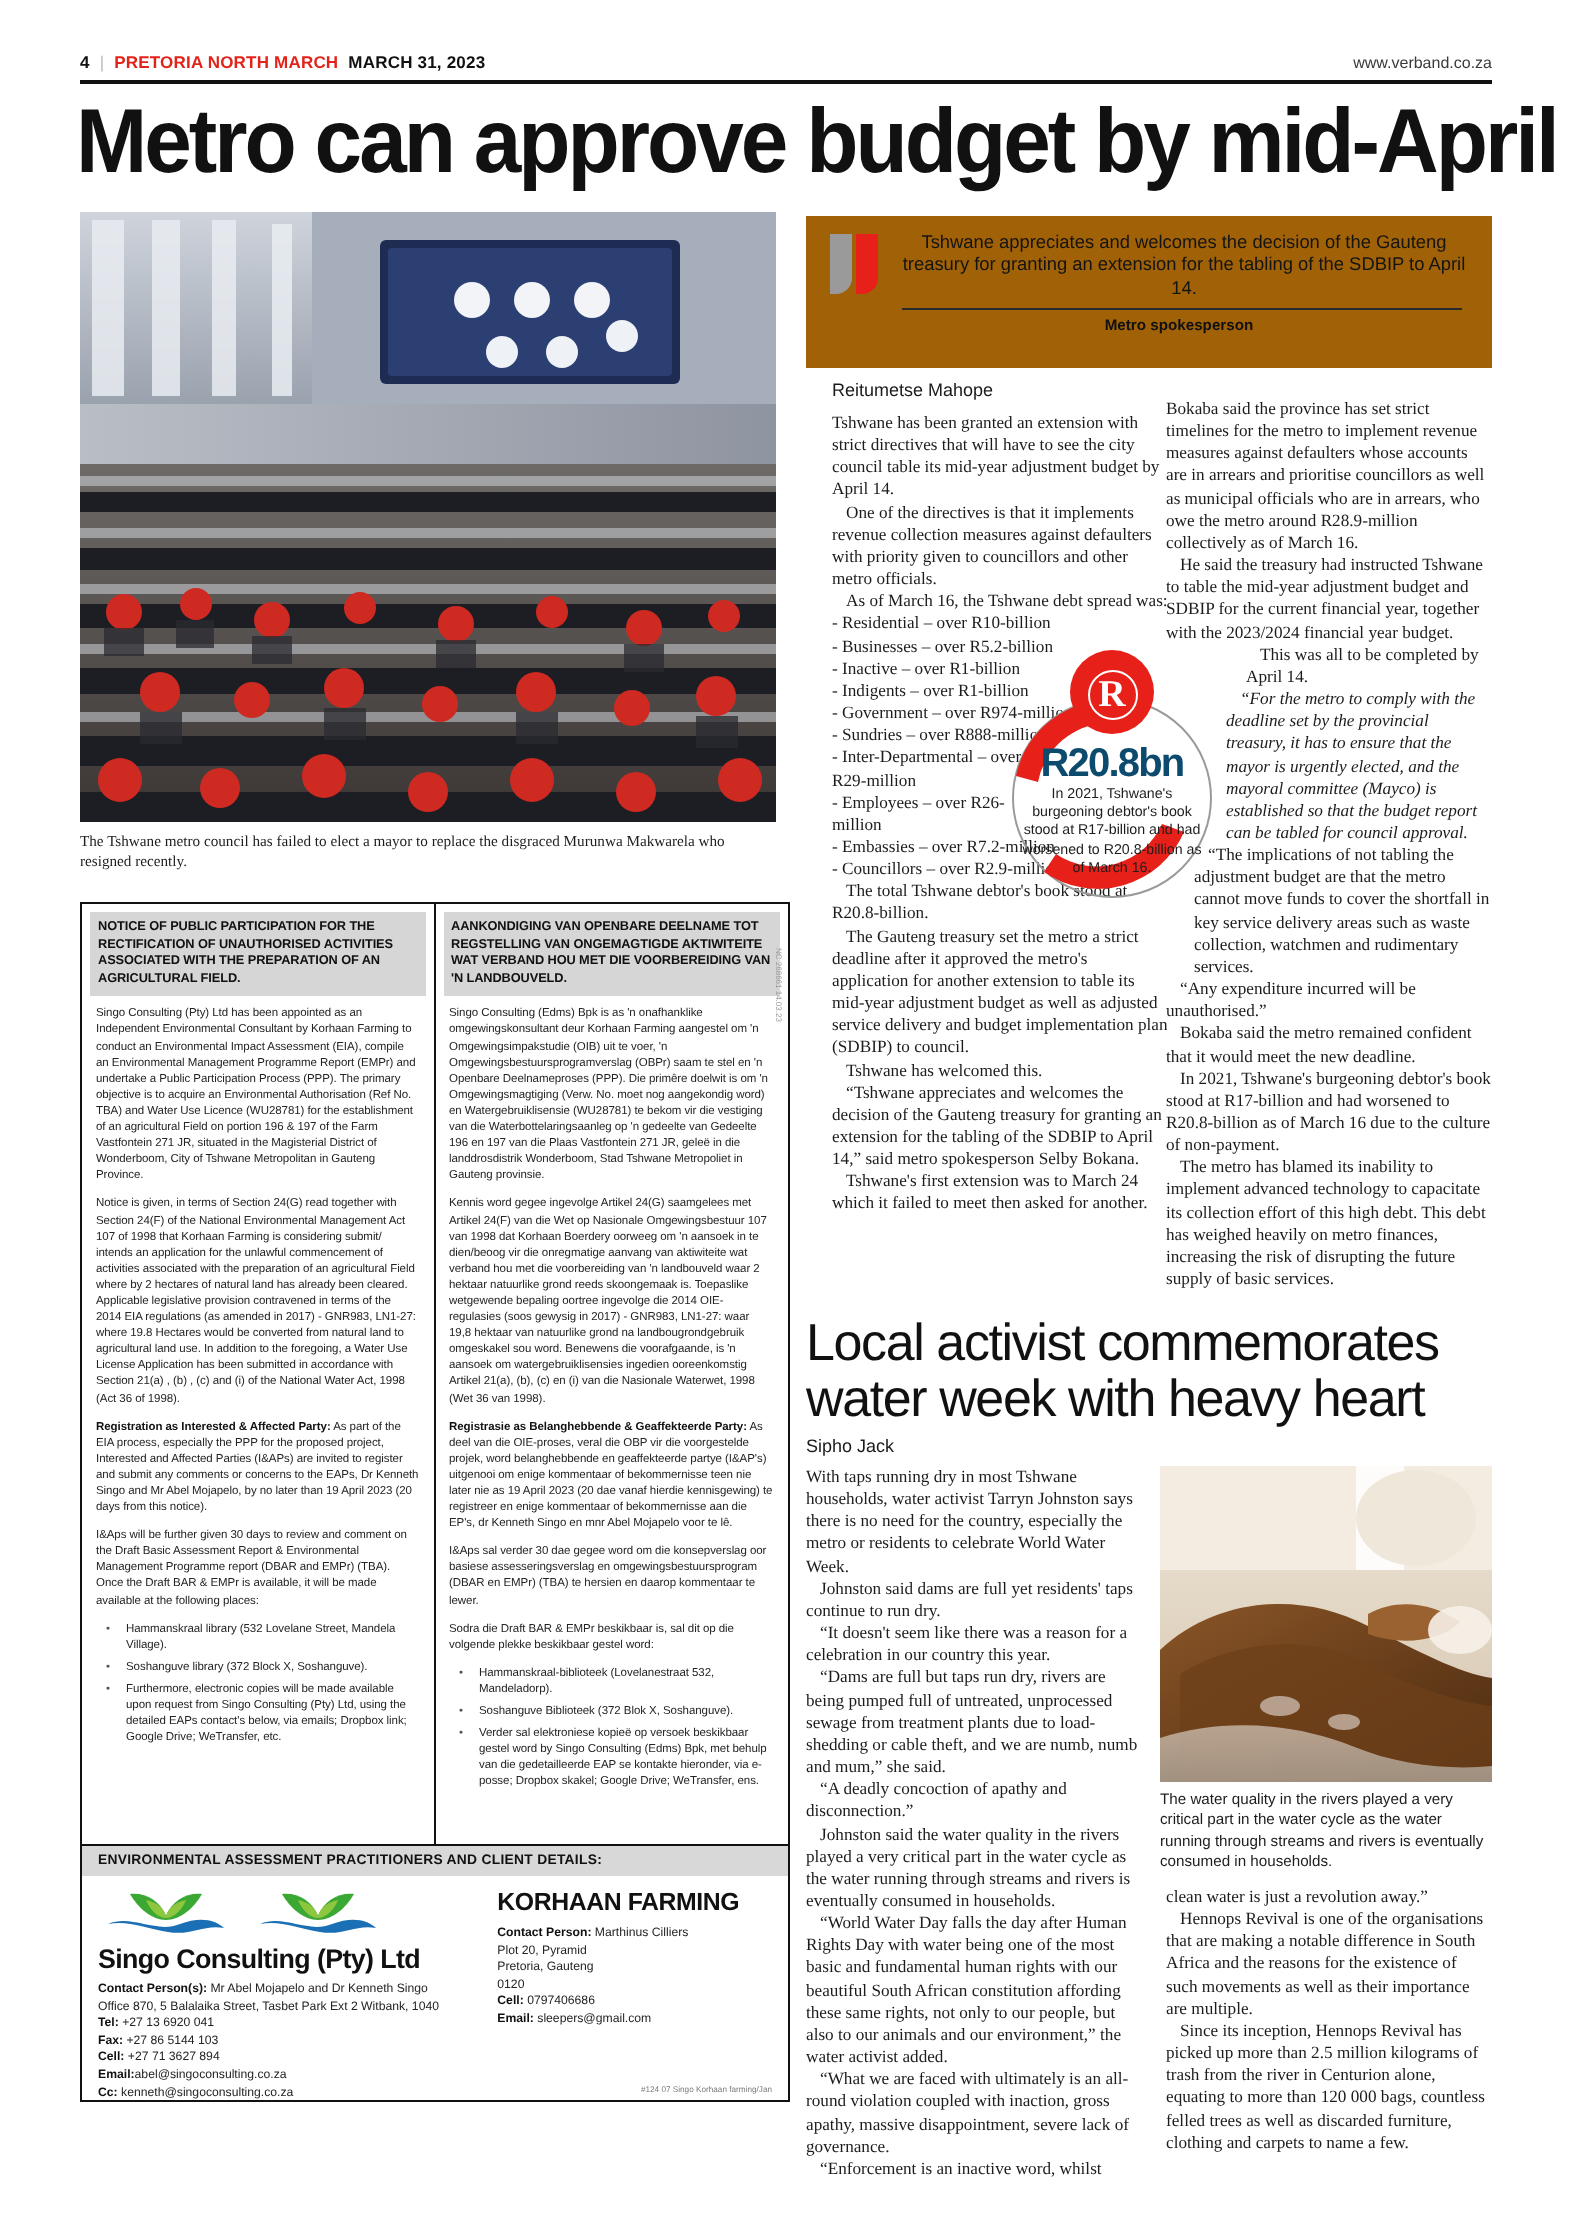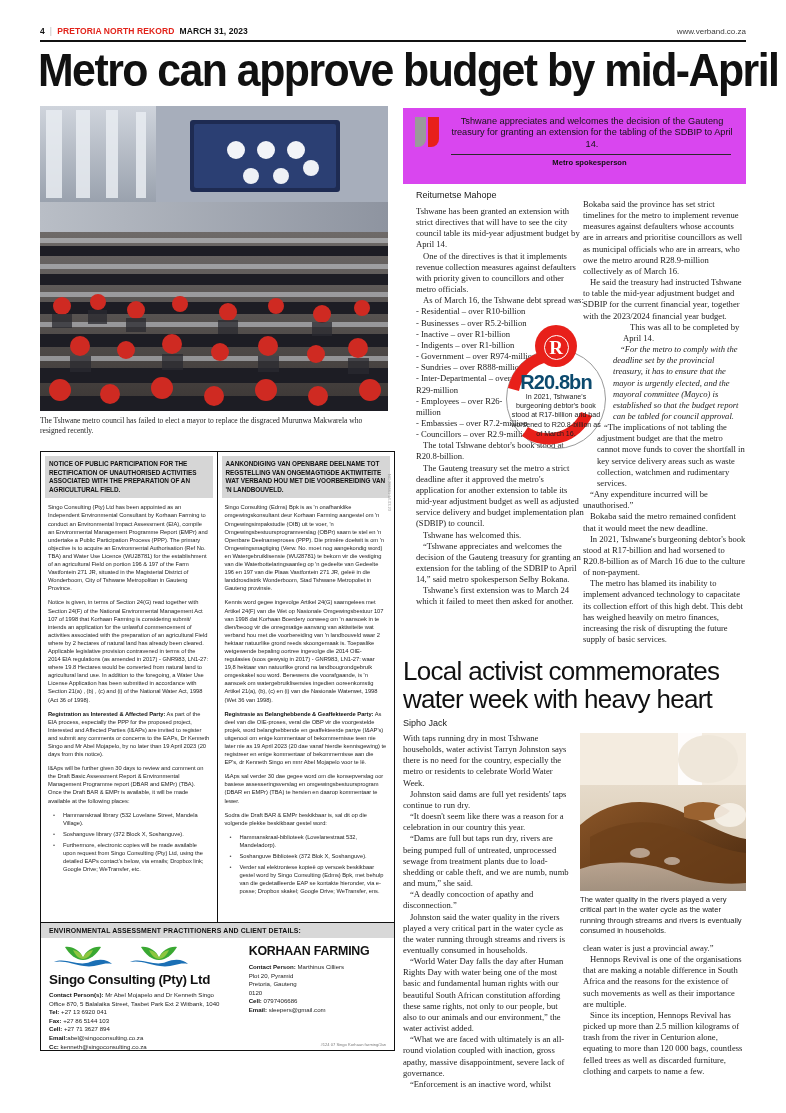--- a/index.html
+++ b/index.html
@@ -48,21 +48,21 @@
   }
   .lead-caption {
     position:absolute; left:40px; top:416px; width:348px;
     font-family:Liberation Serif, serif;
     font-size:7.6px; line-height:10.4px; color:#1d1d1d;
   }
 
   
   .pullquote {
     position:absolute; left:403px; top:108px; width:343px; height:76px;
-    background:#d946ef; padding:7px 10px 5px 10px;
+    background:#a16207; padding:7px 10px 5px 10px;
   }
   .pq-row { display:flex; gap:7px; align-items:flex-start; }
   .pq-mark { width:28px; flex:0 0 28px; position:relative; height:34px; }
   .pq-text {
     flex:1; font-family:"Liberation Sans", sans-serif;
     font-size:9.2px; line-height:11.4px; text-align:center; color:#141414;
     padding-top:1px;
   }
   .pq-divider { height:1px; background:#2a2a2a; margin:4px 5px 3px 38px; }
   .pq-attr {
@@ -202,21 +202,21 @@
 </style>
 </head>
 <body>
 
 <div class="page">
 
   <div class="masthead">
     <div class="mh-left">
       <span class="mh-page">4</span>
       <span class="mh-bar">|</span>
-      <span class="mh-paper">PRETORIA NORTH REKORD</span>
+      <span class="mh-paper">PRETORIA NORTH MARCH</span>
       <span class="mh-date">MARCH 31, 2023</span>
     </div>
     <div class="mh-url">www.verband.co.za</div>
   </div>
   <div class="rule-top"></div>
 
   <div class="headline-main">Metro can approve budget by mid-April</div>
 
   <div class="lead-photo">
     <svg width="348" height="305" viewBox="0 0 348 305" preserveAspectRatio="none" aria-hidden="true">
@@ -498,19 +498,19 @@
         <p>“Dams are full but taps run dry, rivers are being pumped full of untreated, unprocessed sewage from treatment plants due to load-shedding or cable theft, and we are numb, numb and mum,” she said.</p>
         <p>“A deadly concoction of apathy and disconnection.”</p>
         <p>Johnston said the water quality in the rivers played a very critical part in the water cycle as the water running through streams and rivers is eventually consumed in households.</p>
         <p>“World Water Day falls the day after Human Rights Day with water being one of the most basic and fundamental human rights with our beautiful South African constitution affording these same rights, not only to our people, but also to our animals and our environment,” the water activist added.</p>
         <p>“What we are faced with ultimately is an all-round violation coupled with inaction, gross apathy, massive disappointment, severe lack of governance.</p>
         <p>“Enforcement is an inactive word, whilst</p>
       </div>
   </div>
   <div id="art2-c2-text">
     <div class="col-text">
-        <p class="noind">clean water is just a provincial away.”</p>
+        <p class="noind">clean water is just a revolution away.”</p>
         <p>Hennops Revival is one of the organisations that are making a notable difference in South Africa and the reasons for the existence of such movements as well as their importance are multiple.</p>
         <p>Since its inception, Hennops Revival has picked up more than 2.5 million kilograms of trash from the river in Centurion alone, equating to more than 120 000 bags, countless felled trees as well as discarded furniture, clothing and carpets to name a few.</p>
       </div>
   </div>
 
 </div>
 
 </body></html>

